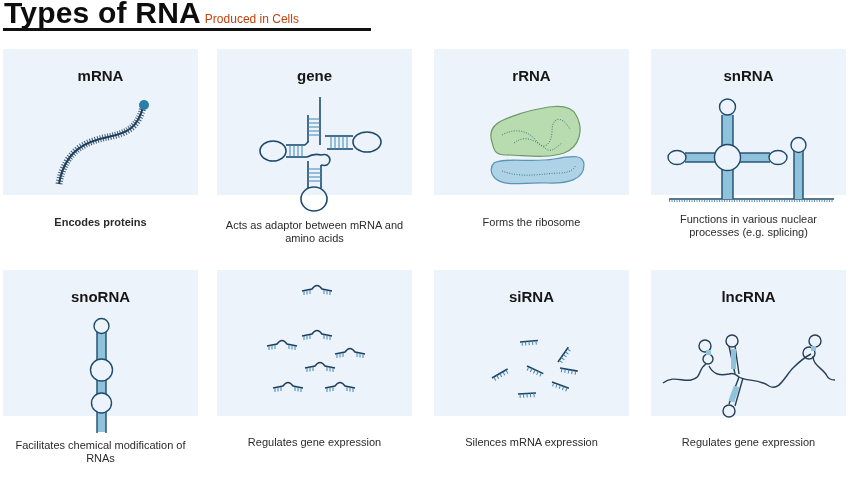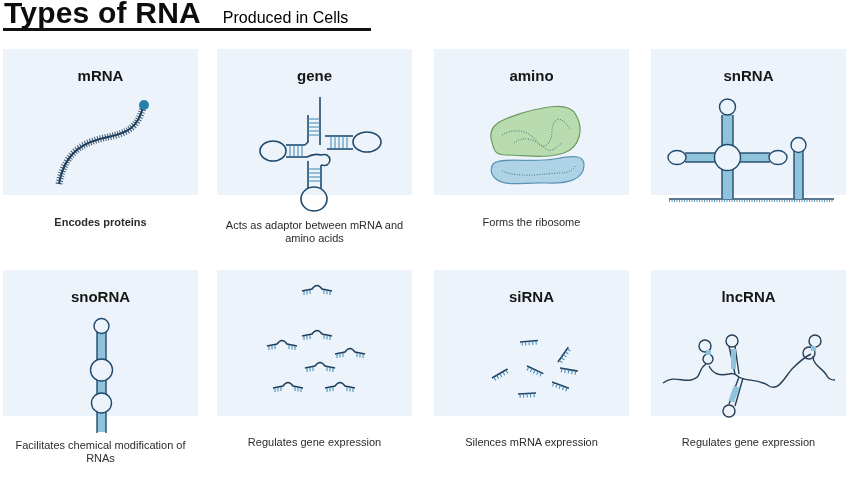--- a/index.html
+++ b/index.html
@@ -1,20 +1,20 @@
 <!DOCTYPE html>
 <html><head>
 <meta charset="utf-8">
 <style>
   html, body { margin:0; padding:0; background:#ffffff; }
   body { width:850px; height:478px; position:relative; overflow:hidden;
          font-family:"Liberation Sans", "DejaVu Sans", sans-serif; color:#111; }
   .header { position:absolute; left:4px; top:-4px; white-space:nowrap; }
   .title { font-size:30px; font-weight:bold; letter-spacing:0.2px; color:#0d0d0d; }
-  .subtitle { font-size:16px; color:#000000; margin-left:22px; }
+  .subtitle { font-size:12px; color:#c2410c; margin-left:4px; }
   .underline { position:absolute; left:3px; top:28px; width:368px; height:3px; background:#111; }
   .card { position:absolute; width:195px; height:146px; background:#edf3fa; }
   .card-title { position:absolute; left:0; right:0; top:18px; text-align:center;
                 font-size:15px; font-weight:bold; color:#161616; }
   .card-desc { position:absolute; left:8px; right:8px; text-align:center;
                font-size:11px; line-height:13px; color:#2b2b2b; }
   .glyph { position:absolute; left:0; top:0; }
 </style>
 </head>
 <body>
@@ -80,21 +80,21 @@
       <line x1="91" y1="120" x2="104" y2="120"></line>
         <line x1="91" y1="124" x2="104" y2="124"></line>
         <line x1="91" y1="128" x2="104" y2="128"></line>
         <line x1="91" y1="132" x2="104" y2="132"></line>
     </g>
   </svg>
   <div class="card-desc" style="top:183px;top:170px;">Acts as adaptor between mRNA and amino acids</div>
 </div>
 
 <div class="card" style="left:434px;top:49px;">
-  <div class="card-title">amino</div>
+  <div class="card-title">rRNA</div>
   <svg class="glyph" width="195" height="206">
     <path d="M58,93 C52,75 70,70 88,64 C110,58 135,52 142,66 C150,80 146,98 130,104 C112,110 90,106 72,106 C60,106 60,100 58,93 Z" fill="#b9dbb0" stroke="#6c9a63" stroke-width="1.2"></path>
     <path d="M60,114 C70,108 100,114 120,110 C140,106 150,106 150,116 C150,130 135,135 112,134 C90,133 72,138 62,130 C56,125 56,118 60,114 Z" fill="#aed3e6" stroke="#5b93b3" stroke-width="1.2"></path>
     <g fill="none" stroke="#3d7a76" stroke-width="1" stroke-dasharray="1 1.5">
       <path d="M68,86 C82,78 96,82 104,94 C110,102 118,94 118,82 C118,70 126,64 136,80"></path>
       <path d="M80,94 C90,86 100,90 112,100 C118,104 122,98 128,94"></path>
       <path d="M68,122 C88,130 112,124 126,124 C136,124 140,120 142,116"></path>
     </g>
   </svg>
   <div class="card-desc" style="top:167px;">Forms the ribosome</div>
@@ -123,20 +123,21 @@
     <line x1="89" y1="113" x2="119" y2="113" stroke="#1f4a6e" stroke-width="1.4"></line>
     <ellipse cx="26" cy="108.5" rx="9" ry="7" fill="#edf3fa" stroke="#1f4a6e" stroke-width="1.4"></ellipse>
     <ellipse cx="127" cy="108.5" rx="9" ry="7" fill="#edf3fa" stroke="#1f4a6e" stroke-width="1.4"></ellipse>
     <circle cx="76.5" cy="108.5" r="13" fill="#edf3fa" stroke="#1f4a6e" stroke-width="1.4"></circle>
 
     <rect x="143" y="104" width="9" height="46" fill="#8fc3dc"></rect>
     <line x1="143" y1="102" x2="143" y2="150" stroke="#1f4a6e" stroke-width="1.4"></line>
     <line x1="152" y1="102" x2="152" y2="150" stroke="#1f4a6e" stroke-width="1.4"></line>
     <circle cx="147.5" cy="96" r="7.5" fill="#edf3fa" stroke="#1f4a6e" stroke-width="1.4"></circle>
   </svg>
+  <div class="card-desc" style="top:164px;">Functions in various nuclear processes (e.g. splicing)</div>
 </div>
 
 <div class="card" style="left:3px;top:270px;">
   <div class="card-title">snoRNA</div>
   <svg class="glyph" width="195" height="206">
     <rect x="94" y="62" width="9" height="28" fill="#8fc3dc"></rect>
     <rect x="94" y="110" width="9" height="14" fill="#8fc3dc"></rect>
     <rect x="94" y="142" width="9" height="20" fill="#8fc3dc"></rect>
     <g stroke="#1f4a6e" stroke-width="1.4" fill="none">
       <line x1="94" y1="62" x2="94" y2="90"></line>

